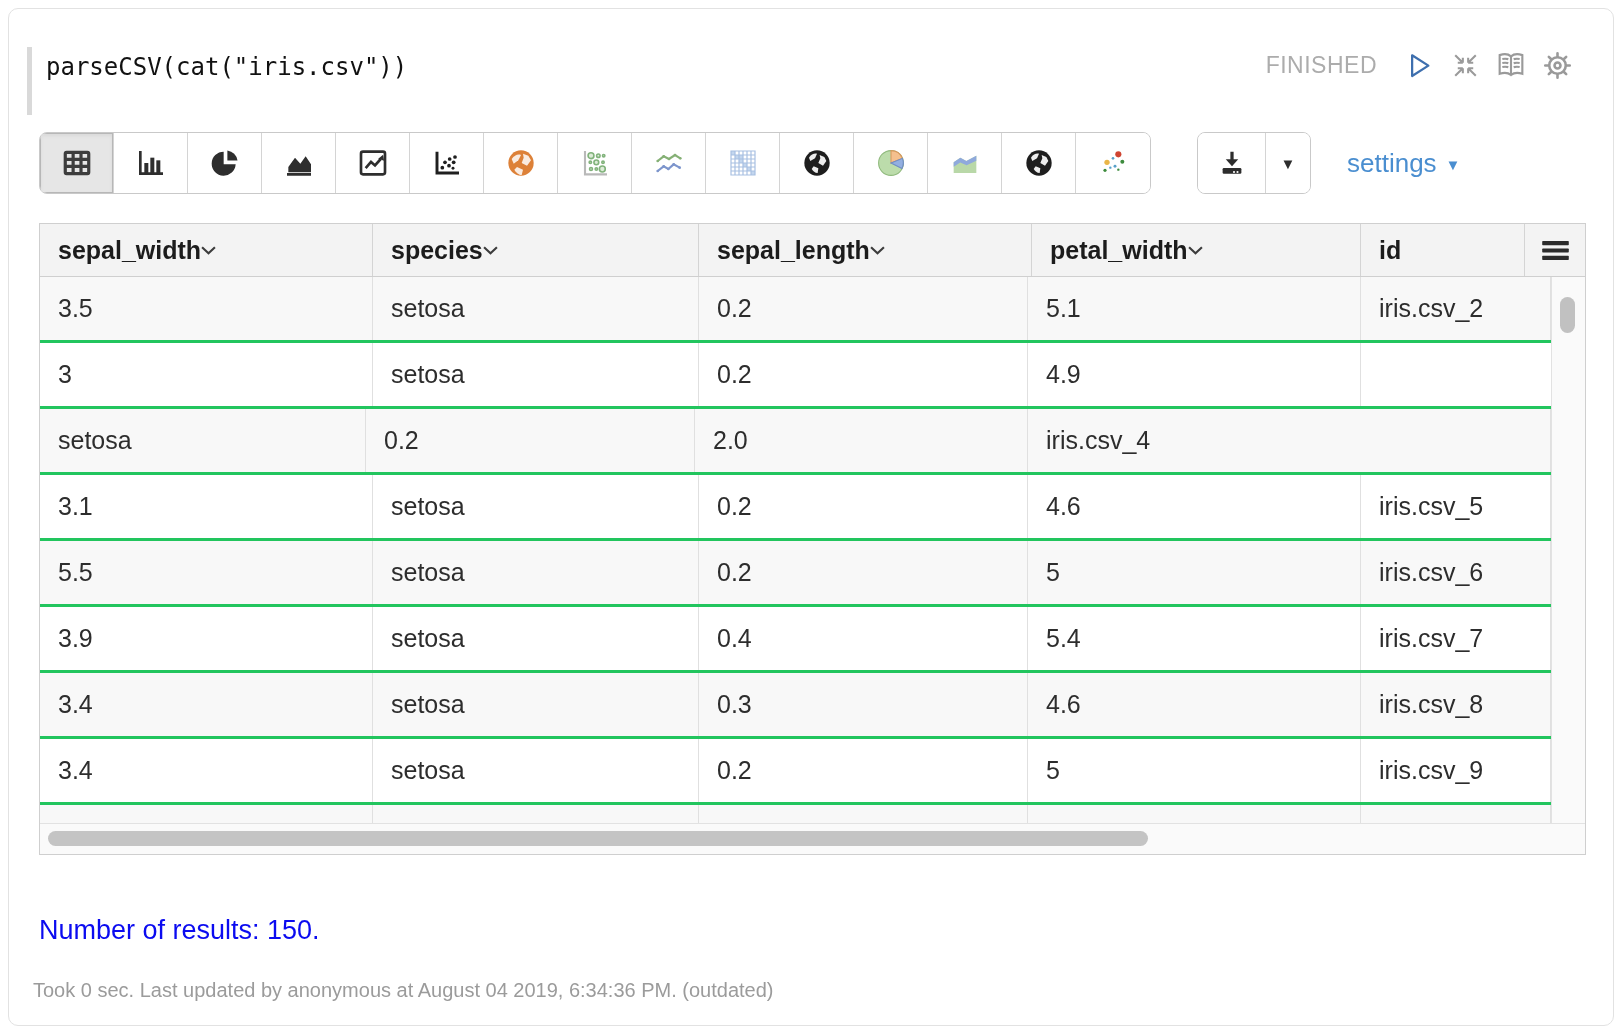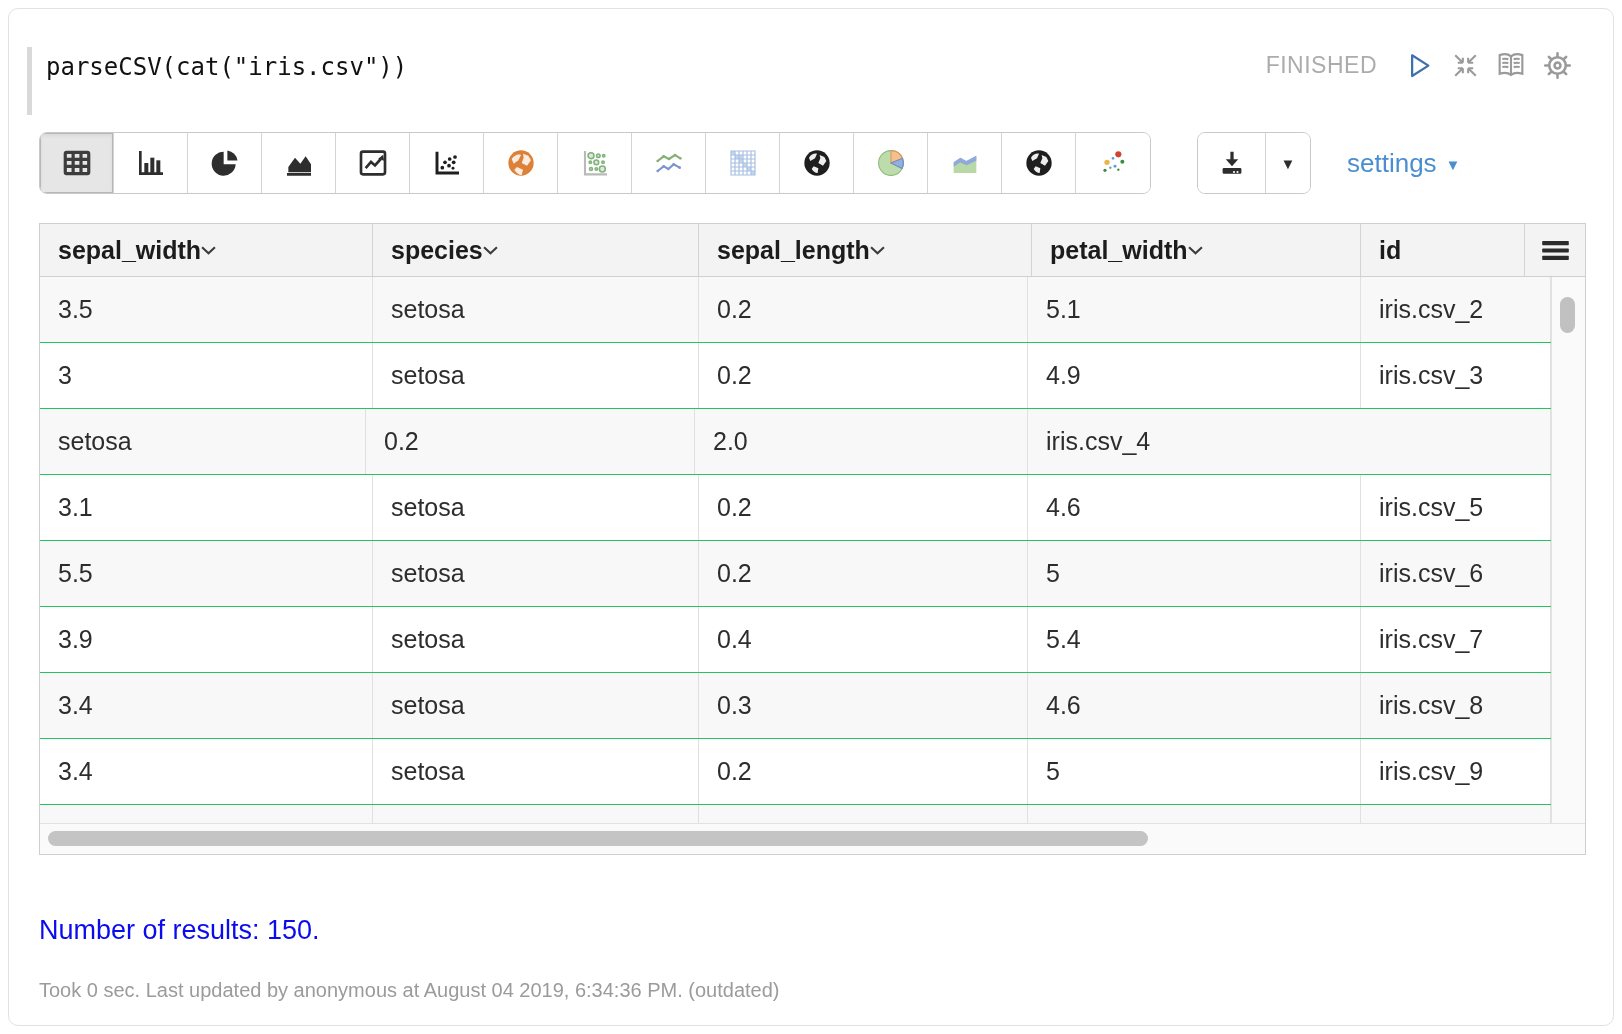--- a/index.html
+++ b/index.html
@@ -35,32 +35,32 @@
   .grid{position:absolute;left:30px;top:214px;width:1545px;border:1px solid #cfcfcf;background:#fff;}
   .thead{display:flex;height:52px;background:#f3f3f3;border-bottom:1px solid #cfcfcf;}
   .th{display:flex;align-items:center;padding:0 22px 0 18px;
       border-right:1px solid #d4d4d4;box-sizing:border-box;cursor:pointer;}
   .th-label{font-size:25px;font-weight:bold;color:#1c1c1c;}
   .th-menu{width:60px;display:flex;align-items:center;justify-content:center;border-left:1px solid #d4d4d4;
            margin-left:-1px;cursor:pointer;background:#f3f3f3;}
   .col0{width:333px;}.col1{width:326px;}.col2{width:329px;}.col3{width:333px;}.col4{flex:1;border-right:none;}
   .tbody-wrap{display:flex;height:546px;}
   .tbody{flex:1;overflow:hidden;}
-  .tr{display:flex;height:66px;box-sizing:border-box;border-bottom:1px solid #22c55e;background:#fff;}
+  .tr{display:flex;height:66px;box-sizing:border-box;border-bottom:3px solid #22c55e;background:#fff;}
   .tr.odd{background:#f8f8f8;}
   .td{display:flex;align-items:center;padding-left:18px;font-size:25px;color:#2d2d2d;
       border-right:1px solid #e0e0e0;box-sizing:border-box;overflow:hidden;white-space:nowrap;}
   .vscroll{width:33px;background:#fafafa;border-left:1px solid #e2e2e2;position:relative;}
   .vthumb{position:absolute;left:8px;top:20px;width:15px;height:36px;border-radius:8px;background:#c1c1c1;}
   .hscroll{height:30px;background:#fafafa;border-top:1px solid #e2e2e2;position:relative;}
   .hthumb{position:absolute;left:8px;top:7px;width:1100px;height:15px;border-radius:8px;background:#c4c4c4;}
 
   
   .result-count{position:absolute;left:30px;top:906px;font-size:27px;color:#0b0bf0;}
-  .status-bar{position:absolute;left:30px;top:970px;font-size:20px;color:#9b9b9b;}
+  .status-bar{position:absolute;left:24px;top:970px;font-size:20px;color:#9b9b9b;}
 </style>
 </head>
 <body>
 
 <div class="card">
 
   <div class="editor-row">
     <div class="gutter-bar"></div>
     <div class="code">parseCSV(cat("iris.csv"))</div>
     <div class="paragraph-controls">
@@ -347,21 +347,20 @@
             <div class="td col1">setosa</div>
             <div class="td col2">0.2</div>
             <div class="td col3">5.1</div>
             <div class="td col4">iris.csv_2</div>
           </div>
           <div class="tr">
             <div class="td col0">3</div>
             <div class="td col1">setosa</div>
             <div class="td col2">0.2</div>
             <div class="td col3">4.9</div>
-            <div class="td col4">iris.csv_3</div>
           </div>
           <div class="tr odd">
             <div class="td col1">setosa</div>
             <div class="td col2">0.2</div>
             <div class="td col3">2.0</div>
             <div class="td col4">iris.csv_4</div>
           </div>
           <div class="tr">
             <div class="td col0">3.1</div>
             <div class="td col1">setosa</div>

